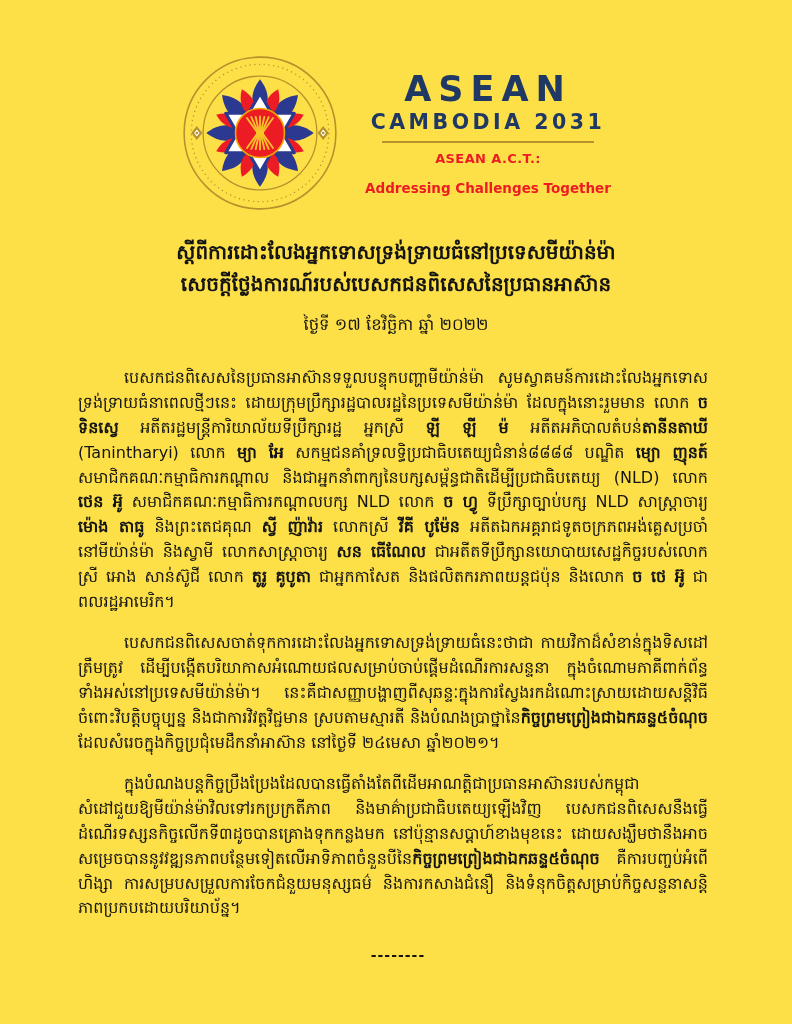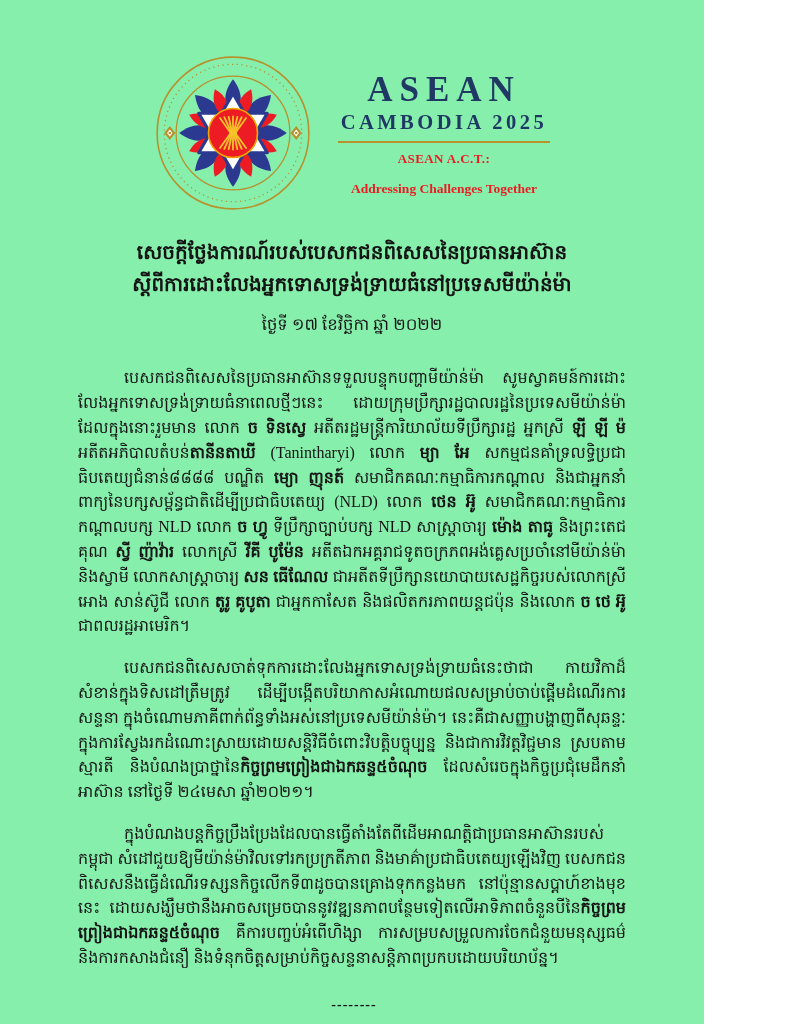--- a/index.html
+++ b/index.html
@@ -1,21 +1,21 @@
 <!DOCTYPE html>
 <html><head>
 <meta charset="utf-8">
 <style>
   html,body{margin:0;padding:0;}
   body{
     width:792px;height:1024px;background:#ffffff;
     font-family:"DejaVu Sans","Liberation Sans",sans-serif;
     color:#141414;overflow:hidden;
   }
-  .page{width:704px;height:1024px;position:relative;background:#86efac;overflow:hidden;font-family:Liberation Serif, serif;}
+  .page{width:792px;height:1024px;position:relative;background:#fde047;overflow:hidden;}
 
   
   .logo-row{
     margin-top:54px;
     display:flex;justify-content:center;align-items:center;gap:26px;
   }
   .emblem{width:158px;height:158px;flex:0 0 auto;}
   .logo-text{display:flex;flex-direction:column;align-items:center;line-height:1.12;}
   .logo-asean{
     color:#1f3864;font-weight:bold;font-size:35px;letter-spacing:7px;
@@ -29,21 +29,21 @@
 
   
   .title-block{margin-top:24px;text-align:center;}
   .title-line{font-weight:bold;font-size:20px;line-height:1.6;}
   .title-date{font-size:16.5px;line-height:1.6;margin-top:12px;}
 
   
   .content{padding:0 74px 0 78px;}
   .para{
     font-size:16px;line-height:1.55;text-align:justify;
-    text-indent:46px;margin:0 4px 17px 0;
+    text-indent:46px;margin:0 10px 17px 0;
   }
   .para:first-of-type{margin-top:28px;}
   .b{font-weight:bold;}
 
   .footer-dashes{
     text-align:center;font-size:14px;font-weight:bold;letter-spacing:1px;
     margin-top:26px;
   }
 </style>
 </head>
@@ -109,30 +109,30 @@
         <path d="M100 101 L100 121"></path>
         <path d="M101.2 101 L105.5 120.5"></path>
           <path d="M102.4 101 L111 120"></path>
           <path d="M103.6 101 L116.5 119"></path>
       </g>
       <rect x="95" y="97.2" width="10" height="5.6" rx="2" fill="#f9c32a"></rect>
     </svg>
 
     <div class="logo-text">
       <div class="logo-asean">ASEAN</div>
-      <div class="logo-cambodia">CAMBODIA 2025</div>
+      <div class="logo-cambodia">CAMBODIA 2031</div>
       <div class="logo-divider"></div>
       <div class="logo-tag1">ASEAN A.C.T.:</div>
       <div class="logo-tag2">Addressing Challenges Together</div>
     </div>
   </div>
 
   <div class="title-block">
+    <div class="title-line">ស្តីពីការដោះលែងអ្នកទោសទ្រង់ទ្រាយធំនៅប្រទេសមីយ៉ាន់ម៉ា</div>
     <div class="title-line">សេចក្តីថ្លែងការណ៍របស់បេសកជនពិសេសនៃប្រធានអាស៊ាន</div>
-    <div class="title-line">ស្តីពីការដោះលែងអ្នកទោសទ្រង់ទ្រាយធំនៅប្រទេសមីយ៉ាន់ម៉ា</div>
     <div class="title-date">ថ្ងៃទី ១៧ ខែវិច្ឆិកា ឆ្នាំ ២០២២</div>
   </div>
 
   <div class="content">
 
     <p class="para"><span>បេសកជនពិសេសនៃប្រធានអាស៊ានទទួលបន្ទុកបញ្ហាមីយ៉ាន់ម៉ា សូមស្វាគមន៍ការដោះលែងអ្នកទោសទ្រង់ទ្រាយធំនាពេលថ្មីៗនេះ ដោយក្រុមប្រឹក្សារដ្ឋបាលរដ្ឋនៃប្រទេសមីយ៉ាន់ម៉ា ដែលក្នុងនោះរួមមាន លោក </span><span class="b">ច ទិនស្វេ</span><span> អតីតរដ្ឋមន្ត្រីការិយាល័យទីប្រឹក្សារដ្ឋ  អ្នកស្រី </span><span class="b">ឡី ឡី ម៉</span><span> អតីតអភិបាលតំបន់</span><span class="b">តានីនតាឃី</span><span> (Tanintharyi) លោក </span><span class="b">ម្យា អែ</span><span> សកម្មជនគាំទ្រលទ្ធិប្រជាធិបតេយ្យជំនាន់៨៨៨៨  បណ្ឌិត </span><span class="b">ម្យោ ញុនត៍</span><span> សមាជិកគណៈកម្មាធិការកណ្តាល និងជាអ្នកនាំពាក្យនៃបក្សសម្ព័ន្ធជាតិដើម្បីប្រជាធិបតេយ្យ (NLD) លោក </span><span class="b">ថេន អ៊ូ</span><span> សមាជិកគណៈកម្មាធិការកណ្តាលបក្ស NLD  លោក </span><span class="b">ច ហ្វូ</span><span> ទីប្រឹក្សាច្បាប់បក្ស NLD សាស្ត្រាចារ្យ </span><span class="b">ម៉ោង តាធូ</span><span> និងព្រះតេជគុណ </span><span class="b">ស្វី ញ៉ាវ៉ារ</span><span> លោកស្រី </span><span class="b">វីគី បូម៉ែន</span><span> អតីតឯកអគ្គរាជទូតចក្រភពអង់គ្លេសប្រចាំនៅមីយ៉ាន់ម៉ា និងស្វាមី លោកសាស្ត្រាចារ្យ </span><span class="b">សន ធើណែល</span><span> ជាអតីតទីប្រឹក្សានយោបាយសេដ្ឋកិច្ចរបស់លោកស្រី អោង សាន់ស៊ូជី  លោក </span><span class="b">តូរូ គូបូតា</span><span> ជាអ្នកកាសែត និងផលិតករភាពយន្តជប៉ុន និងលោក </span><span class="b">ច ថេ អ៊ូ</span><span> ជាពលរដ្ឋអាមេរិក។</span></p>
 
     <p class="para"><span>បេសកជនពិសេសចាត់ទុកការដោះលែងអ្នកទោសទ្រង់ទ្រាយធំនេះថាជា កាយវិកាដ៏សំខាន់ក្នុងទិសដៅត្រឹមត្រូវ ដើម្បីបង្កើតបរិយាកាសអំណោយផលសម្រាប់ចាប់ផ្តើមដំណើរការសន្ទនា ក្នុងចំណោមភាគីពាក់ព័ន្ធទាំងអស់នៅប្រទេសមីយ៉ាន់ម៉ា។  នេះគឺជាសញ្ញាបង្ហាញពីសុឆន្ទៈក្នុងការស្វែងរកដំណោះស្រាយដោយសន្តិវិធីចំពោះវិបត្តិបច្ចុប្បន្ន និងជាការវិវត្តវិជ្ជមាន ស្របតាមស្មារតី និងបំណងប្រាថ្នានៃ</span><span class="b">កិច្ចព្រមព្រៀងជាឯកឆន្ទ៥ចំណុច</span><span> ដែលសំរេចក្នុងកិច្ចប្រជុំមេដឹកនាំអាស៊ាន នៅថ្ងៃទី ២៤មេសា ឆ្នាំ២០២១។</span></p>
 
     <p class="para"><span>ក្នុងបំណងបន្តកិច្ចប្រឹងប្រែងដែលបានធ្វើតាំងតែពីដើមអាណត្តិជាប្រធានអាស៊ានរបស់កម្ពុជា សំដៅជួយឱ្យមីយ៉ាន់ម៉ាវិលទៅរកប្រក្រតីភាព និងមាគ៌ាប្រជាធិបតេយ្យឡើងវិញ  បេសកជនពិសេសនឹងធ្វើដំណើរទស្សនកិច្ចលើកទី៣ដូចបានគ្រោងទុកកន្លងមក នៅប៉ុន្មានសប្តាហ៍ខាងមុខនេះ  ដោយសង្ឃឹមថានឹងអាចសម្រេចបាននូវវឌ្ឍនភាពបន្ថែមទៀតលើអាទិភាពចំនួនបីនៃ</span><span class="b">កិច្ចព្រមព្រៀងជាឯកឆន្ទ៥ចំណុច</span><span> គឺការបញ្ចប់អំពើហិង្សា ការសម្របសម្រួលការចែកជំនួយមនុស្សធម៌ និងការកសាងជំនឿ និងទំនុកចិត្តសម្រាប់កិច្ចសន្ទនាសន្តិភាពប្រកបដោយបរិយាប័ន្ន។</span></p>

